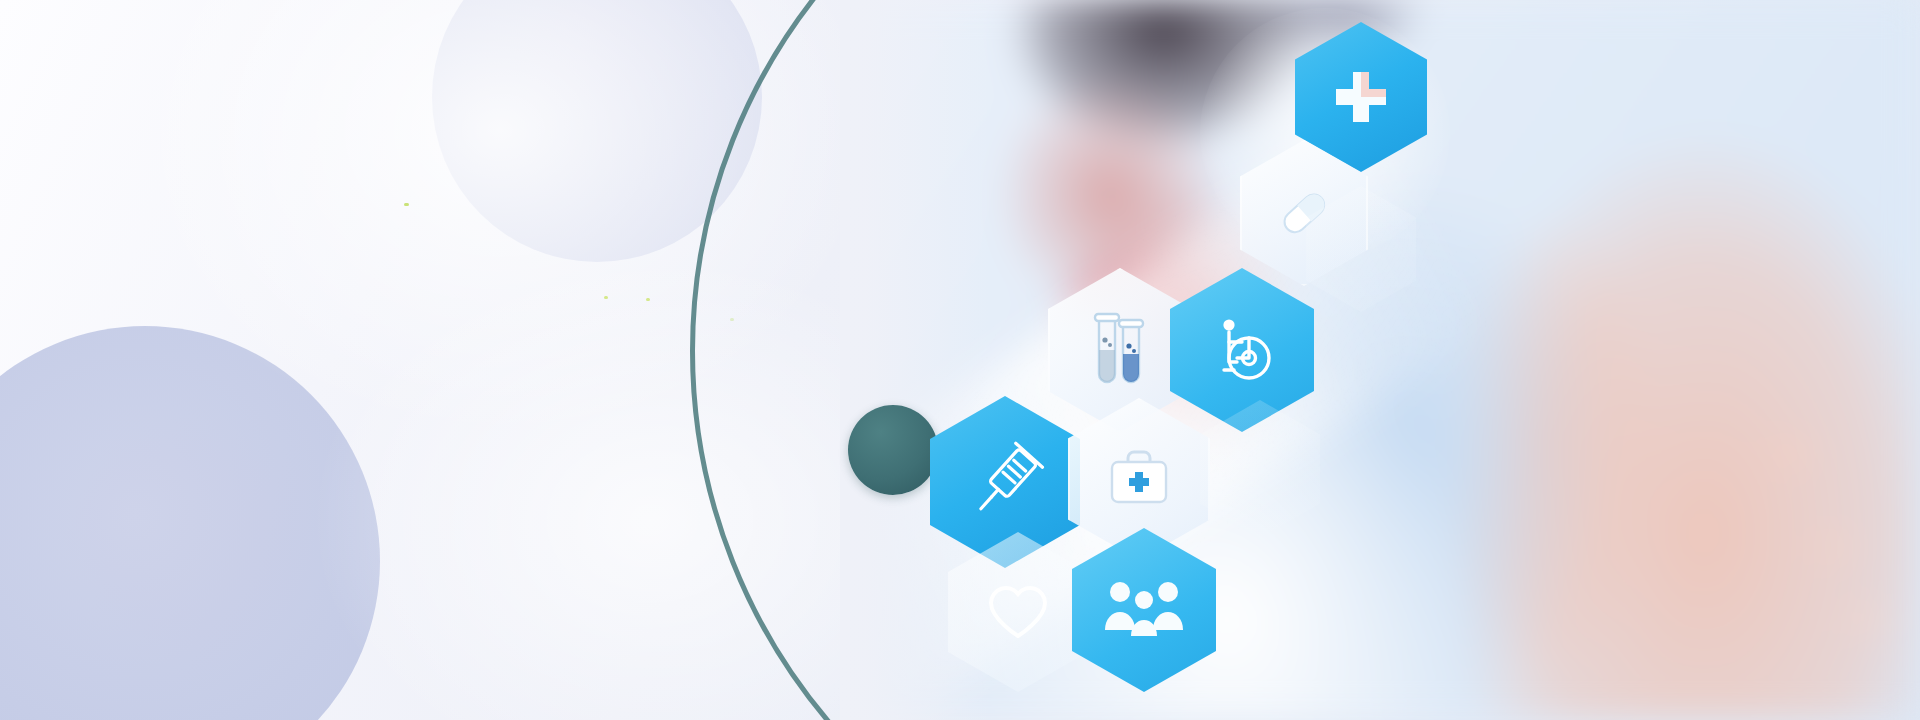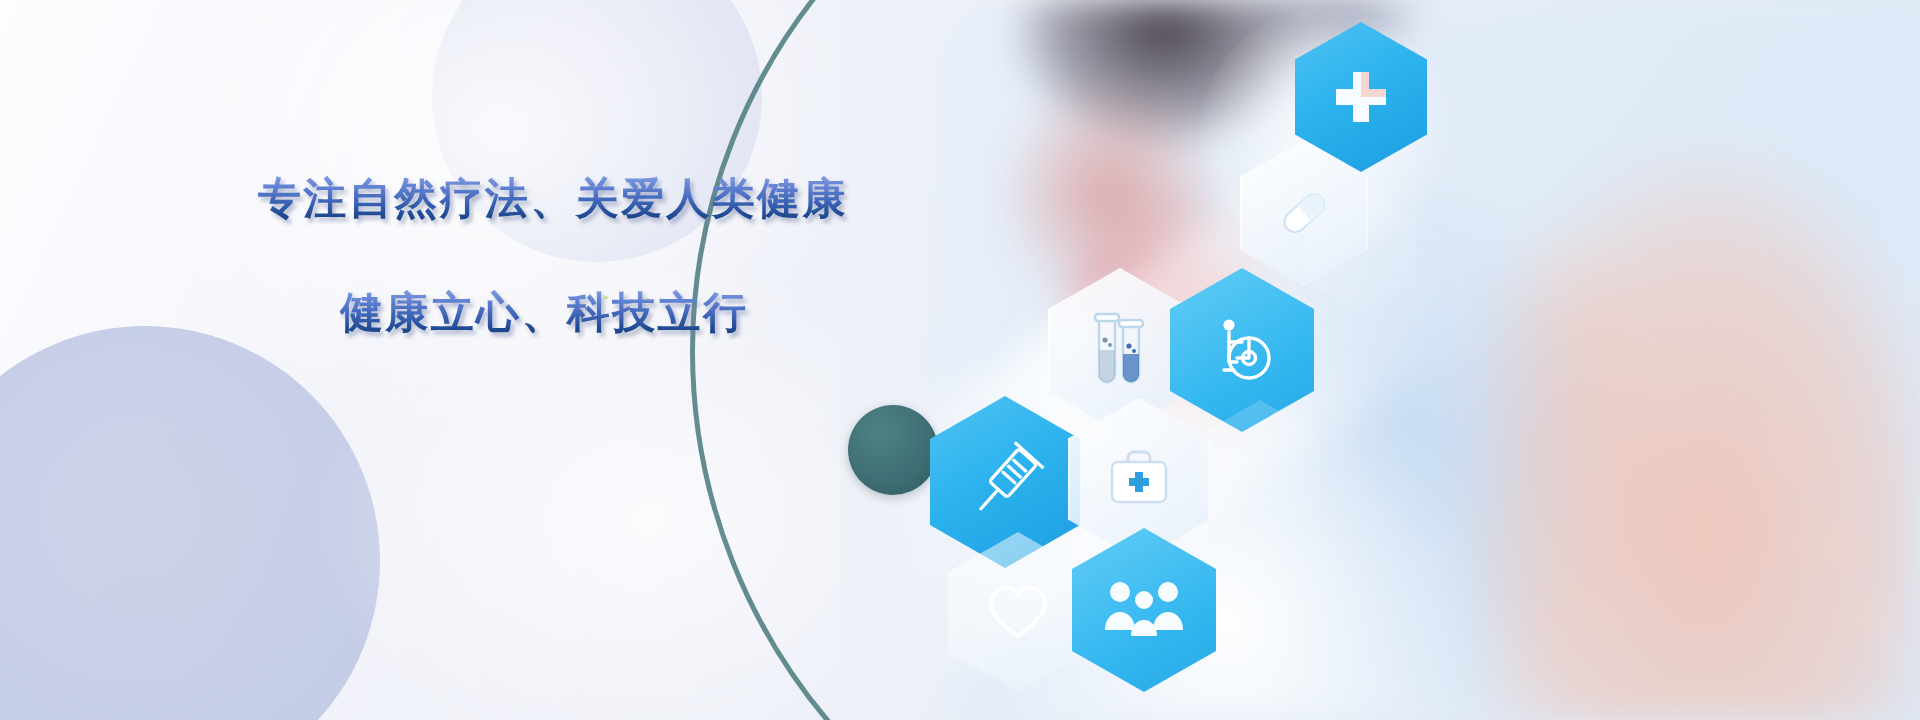--- a/index.html
+++ b/index.html
@@ -271,18 +271,14 @@
             <path d="M28 58c0-10 6-16 13-16s13 6 13 16z"></path>
           </g>
         </svg>
       </span>
     </div>
 
     <div class="hex hex-outline" style="left:300px;top:400px;width:120px;height:138px;opacity:.35;"></div>
     <div class="hex hex-outline" style="left:406px;top:186px;width:110px;height:126px;opacity:.30;"></div>
   </div>
 
-  <div class="copy">
-    <div class="line line-1">专注自然疗法、关爱人类健康</div>
-    <div class="line line-2">健康立心、科技立行</div>
-  </div>
 
 </div>
 
 </body></html>

